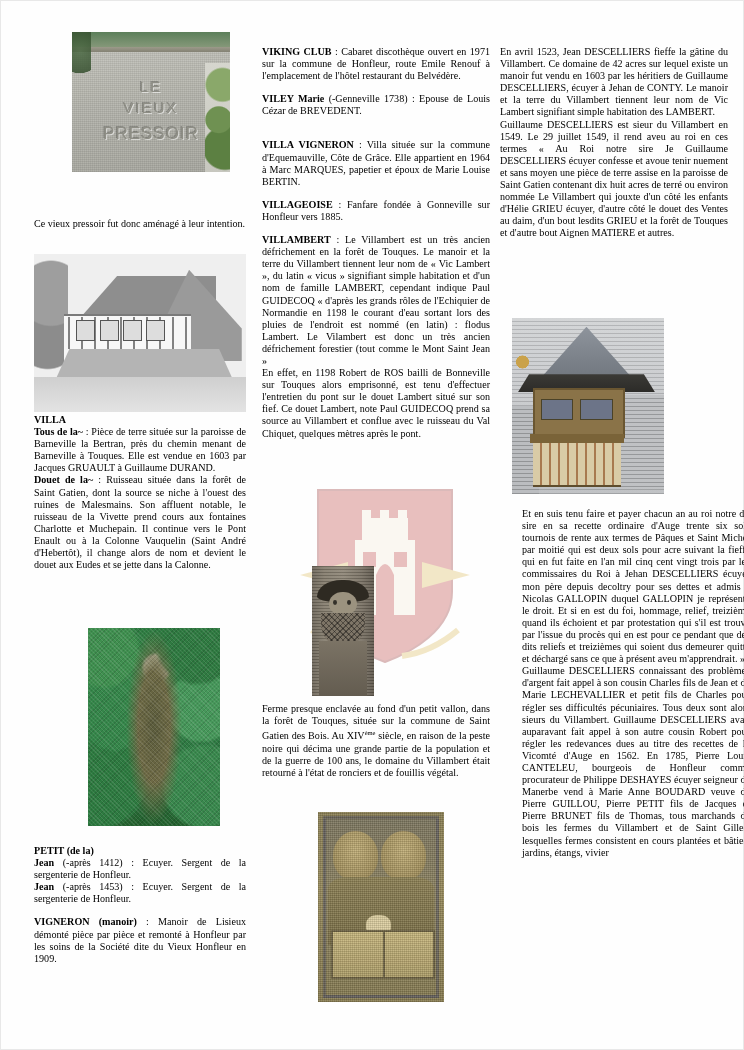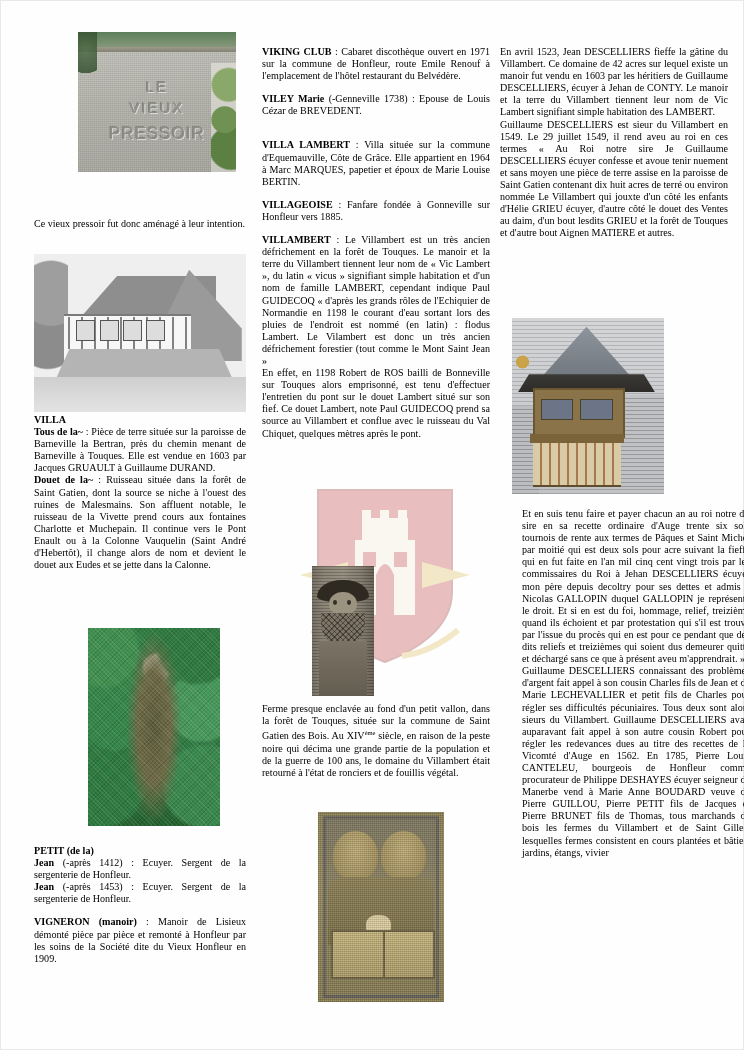--- a/index.html
+++ b/index.html
@@ -65,21 +65,21 @@
   .ital { }
   .sup { font-size: 6.5px; vertical-align: super; }
 
   .para { text-align: justify; }
 
   
   .fig { position: absolute; z-index: 8; overflow: hidden; }
 
   
   #fig-pressoir {
-    left: 78px; top: 32px; width: 158px; height: 140px;
+    left: 72px; top: 32px; width: 158px; height: 140px;
     background:
       linear-gradient(180deg, #6f8a64 0%, #7d9270 6%, #9aa391 9%, #b3b3a9 12%, #a9a9a0 14%,
                       #b8b8b2 16%, #bdbdb7 100%);
   }
   #fig-pressoir .stone {
     position:absolute; left:0; top:14%; right:0; bottom:0;
     background:
       repeating-linear-gradient(0deg, rgba(0,0,0,.05) 0 1px, rgba(255,255,255,.04) 1px 2px),
       repeating-linear-gradient(90deg, rgba(0,0,0,.04) 0 1px, rgba(255,255,255,.03) 1px 2px),
       linear-gradient(175deg,#c2c2bb 0%, #b5b5ad 40%, #a8a8a0 100%);
@@ -428,21 +428,21 @@
     <p class="para">
       <span class="hdr">VIKING CLUB</span><span> : Cabaret discothèque ouvert en 1971 sur la commune de Honfleur, route Emile Renouf à l'emplacement de l'hôtel restaurant du Belvédère.</span>
     </p>
     <div class="gap"></div>
     <p class="para">
       <span class="hdr">VILEY Marie</span><span> (-Genneville 1738) : Epouse de Louis Cézar de BREVEDENT.</span>
     </p>
     <div class="gap"></div>
     <div class="gap"></div>
     <p class="para">
-      <span class="hdr">VILLA LAMBERT</span><span> : Villa située sur la commune d'Equemauville, Côte de Grâce. Elle appartient en 1964 à Marc MARQUES, papetier et époux de Marie Louise BERTIN.</span>
+      <span class="hdr">VILLA VIGNERON</span><span> : Villa située sur la commune d'Equemauville, Côte de Grâce. Elle appartient en 1964 à Marc MARQUES, papetier et époux de Marie Louise BERTIN.</span>
     </p>
     <div class="gap"></div>
     <p class="para">
       <span class="hdr">VILLAGEOISE</span><span> : Fanfare fondée à Gonneville sur Honfleur vers 1885.</span>
     </p>
     <div class="gap"></div>
     <p class="para">
       <span class="hdr">VILLAMBERT</span><span> : Le Villambert est un très ancien défrichement en la forêt de Touques. Le manoir et la terre du Villambert tiennent leur nom de « Vic Lambert », du latin « vicus » signifiant simple habitation et d'un nom de famille LAMBERT, cependant indique Paul GUIDECOQ </span><span class="ital">« d'après les grands rôles de l'Echiquier de Normandie en 1198 le courant d'eau sortant lors des pluies de l'endroit est nommé (en latin) : flodus Lambert. Le Vilambert est donc un très ancien défrichement forestier (tout comme le Mont Saint Jean »</span>
     </p>
     <p class="para">En effet, en 1198 Robert de ROS bailli de Bonneville sur Touques alors emprisonné, est tenu d'effectuer l'entretien du pont sur le douet Lambert situé sur son fief. Ce douet Lambert, note Paul GUIDECOQ prend sa source au Villambert et conflue avec le ruisseau du Val Chiquet, quelques mètres après le pont.</p>

